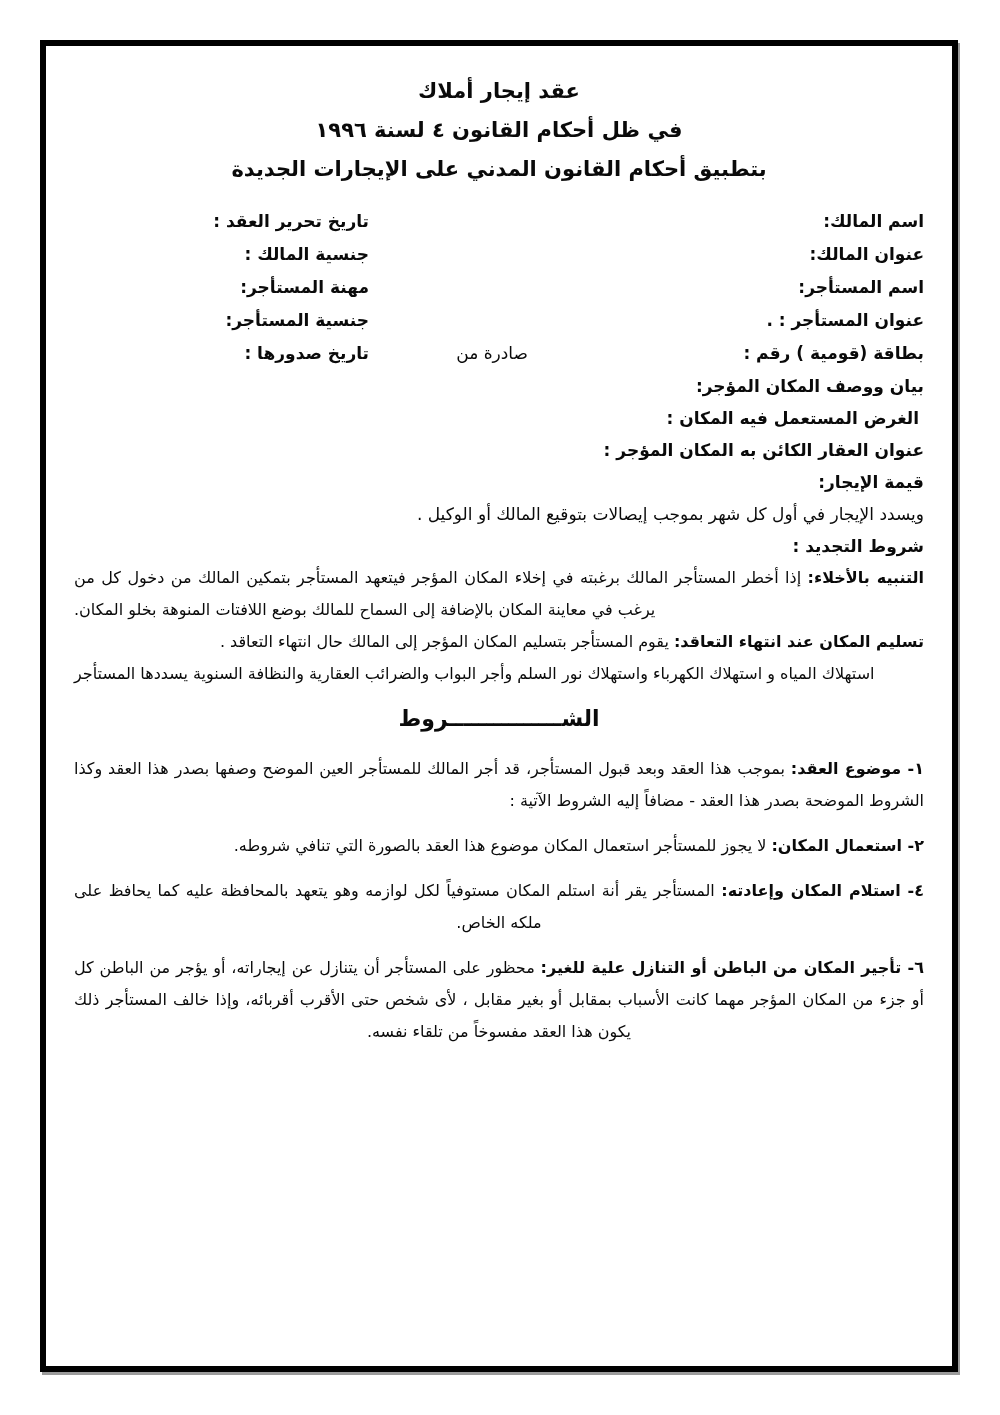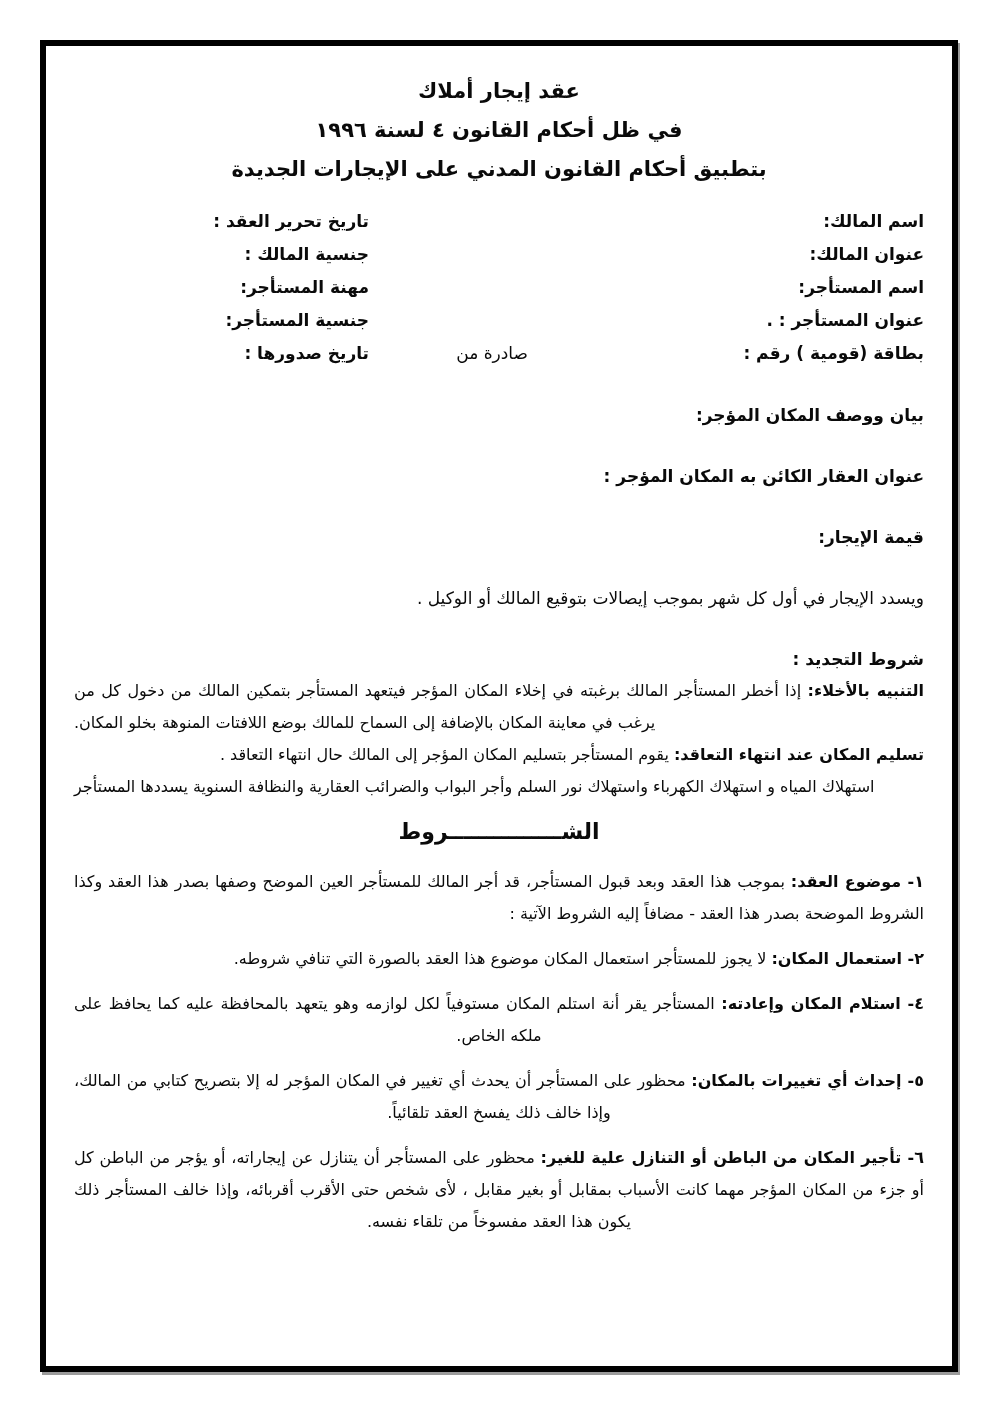--- a/index.html
+++ b/index.html
@@ -33,21 +33,21 @@
   
   .fields { margin-top: 6px; }
   .field-row {
     position: relative;
     height: 33px; line-height: 33px;
     font-size: 17px; font-weight: 700;
   }
   .fl { position: absolute; right: 555px; top: 0; white-space: nowrap; }
   .fm { position: absolute; right: 396px; top: 0; font-weight: 400; white-space: nowrap; }
   
-  .detail-line { font-size: 17px; font-weight: 700; line-height: 32px; margin-top: 29px; }
+  .detail-line { font-size: 17px; font-weight: 700; line-height: 32px; }
   .detail-line.regular { font-weight: 400; }
   .detail-line.indent { padding-right: 5px; }
   
   .para, .clause {
     font-size: 16px; line-height: 32px;
     text-align: justify;
     font-weight: 400;
   }
   .para strong, .clause strong { font-weight: 700; }
   .last-left   { text-align-last: left; }
@@ -93,20 +93,21 @@
       </div>
       <div class="field-row">
         <span>بطاقة (قومية ) رقم :</span>
         <span class="fm">صادرة من</span>
         <span class="fl">تاريخ صدورها :</span>
       </div>
     </section>
 
     <section class="details">
       <div class="detail-line">بيان ووصف المكان المؤجر:</div>
+      <div class="detail-line indent">الغرض المستعمل فيه المكان :</div>
       <div class="detail-line">عنوان العقار الكائن به المكان المؤجر :</div>
       <div class="detail-line">قيمة الإيجار:</div>
       <div class="detail-line regular">ويسدد الإيجار في أول كل شهر بموجب إيصالات بتوقيع المالك أو الوكيل .</div>
       <div class="detail-line">شروط التجديد :</div>
 
       <p class="para last-left"><strong>التنبيه بالأخلاء:</strong><span> إذا أخطر المستأجر المالك برغبته في إخلاء المكان المؤجر فيتعهد المستأجر بتمكين المالك من دخول كل من يرغب في معاينة المكان بالإضافة إلى السماح للمالك بوضع اللافتات المنوهة بخلو المكان.</span></p>
 
       <p class="para last-right"><strong>تسليم المكان عند انتهاء التعاقد:</strong><span> يقوم المستأجر بتسليم المكان المؤجر إلى المالك حال انتهاء التعاقد .</span></p>
 
       <p class="para last-left">استهلاك المياه و استهلاك الكهرباء واستهلاك نور السلم وأجر البواب والضرائب العقارية والنظافة السنوية يسددها المستأجر</p>
@@ -115,19 +116,18 @@
     <h2 class="shurut">الشـــــــــــــــروط</h2>
 
     <section class="clauses">
       <p class="clause last-right"><strong>١- موضوع العقد:</strong><span> بموجب هذا العقد وبعد قبول المستأجر، قد أجر المالك للمستأجر العين الموضح وصفها بصدر هذا العقد وكذا الشروط الموضحة بصدر هذا العقد - مضافاً إليه الشروط الآتية :</span></p>
 
       <p class="clause last-right"><strong>٢- استعمال المكان:</strong><span> لا يجوز للمستأجر استعمال المكان موضوع هذا العقد بالصورة التي تنافي شروطه.</span></p>
 
 
       <p class="clause last-center"><strong>٤- استلام المكان وإعادته:</strong><span> المستأجر يقر أنة استلم المكان مستوفياً لكل لوازمه وهو يتعهد بالمحافظة عليه كما يحافظ على ملكه الخاص.</span></p>
 
-      <p class="clause last-center"><strong>٥- إحداث أي تغييرات بالمكان:</strong><span> محظور على المستأجر أن يحدث أي تغيير في المكان المؤجر له إلا بتصريح كتابي من المالك، وإذا خالف ذلك يفسخ العقد تلقائياً.</span></p>
 
       <p class="clause last-center"><strong>٦- تأجير المكان من الباطن أو التنازل علية للغير:</strong><span> محظور على المستأجر أن يتنازل عن إيجاراته، أو يؤجر من الباطن كل أو جزء من المكان المؤجر مهما كانت الأسباب بمقابل أو بغير مقابل ، لأى شخص حتى الأقرب أقربائه، وإذا خالف المستأجر ذلك يكون هذا العقد مفسوخاً من تلقاء نفسه.</span></p>
     </section>
 
   </div>
 </div>
 
 </body></html>

